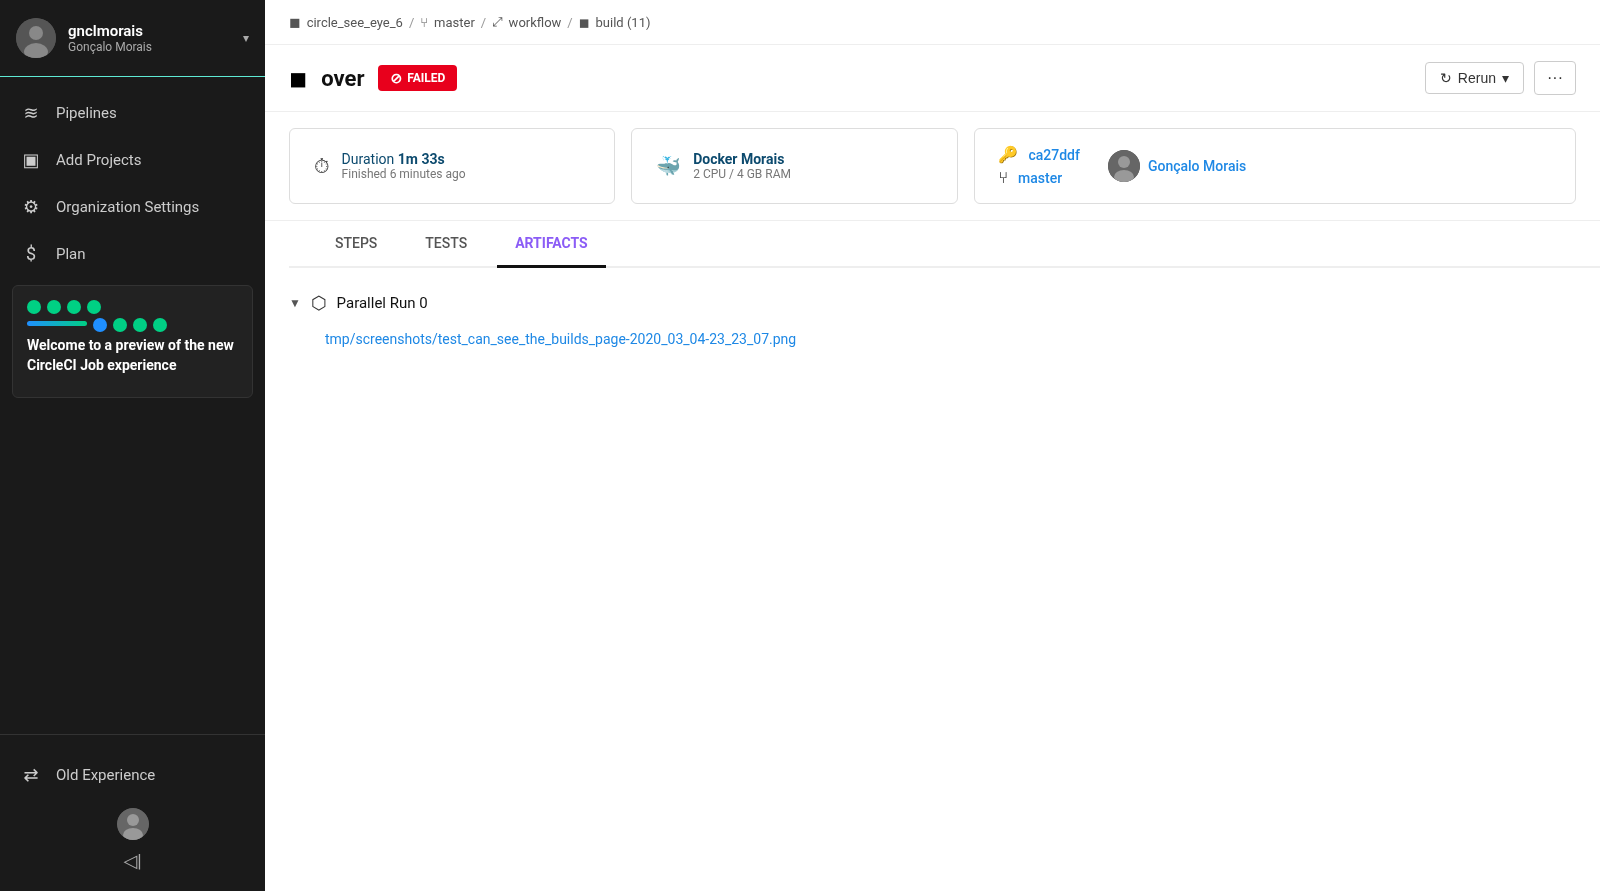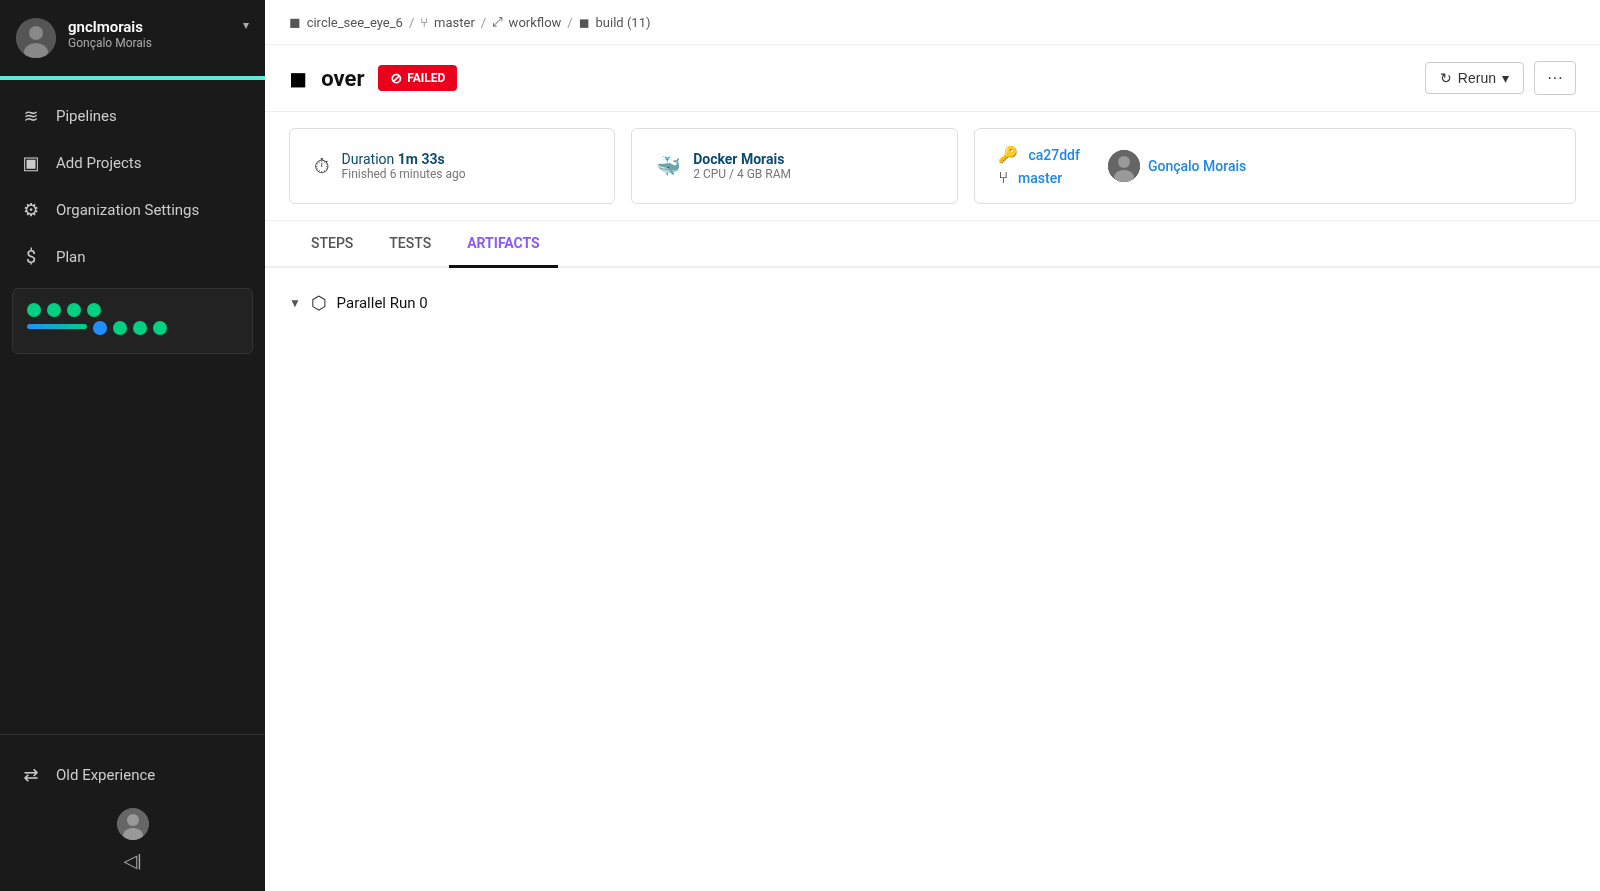--- a/index.html
+++ b/index.html
@@ -11,23 +11,24 @@
       min-width: 265px;
       background: #1a1a1a;
       color: #fff;
       display: flex;
       flex-direction: column;
       height: 100%;
       position: relative;
     }
     .sidebar-user {
       display: flex;
+      align-items: center;
       padding: 18px 16px;
       cursor: pointer;
-      border-bottom: 4px solid #5eead4;
+      border-bottom: 1px solid #5eead4;
     }
     .avatar {
       width: 40px;
       height: 40px;
       border-radius: 50%;
       background: #555;
       overflow: hidden;
       flex-shrink: 0;
       display: flex;
       align-items: center;
@@ -261,21 +262,22 @@
     .info-icon { font-size: 20px; color: #333; }
     .info-link { color: #1e88e5; text-decoration: none; font-size: 14px; font-weight: 500; }
     .info-row { display: flex; align-items: center; gap: 10px; margin-bottom: 4px; }
     .info-row:last-child { margin-bottom: 0; }
 
     
     .tabs {
       display: flex;
       padding: 0 28px;
       border-bottom: 2px solid #eee;
-      gap: 0;
+      gap: 12px;
+      margin-left: 24px;
     }
     .tab {
       padding: 14px 18px;
       font-size: 14px;
       cursor: pointer;
       color: #555;
       border-bottom: 3px solid transparent;
       margin-bottom: -2px;
       font-weight: 500;
     }
@@ -358,20 +360,21 @@
         <div class="dot dot-green"></div>
         <div class="dot dot-green"></div>
       </div>
       <div class="dots-row">
         <div class="pipeline-bar"></div>
         <div class="dot dot-blue"></div>
         <div class="dot dot-green"></div>
         <div class="dot dot-green"></div>
         <div class="dot dot-green"></div>
       </div>
+      <div class="preview-title">Welcome to a preview of the new CircleCI Job experience</div>
     </div>
   </div>
 
   <div class="sidebar-bottom">
     <div class="nav-item">
       <span class="nav-icon">⇄</span>
       <span>Old Experience</span>
     </div>
     <div class="sidebar-footer">
       <div class="avatar-sm">
@@ -471,14 +474,17 @@
     <div class="tab">TESTS</div>
     <div class="tab active">ARTIFACTS</div>
   </div>
 
   <div class="tab-content">
     <div class="parallel-run">
       <span class="collapse-arrow">▼</span>
       <span class="parallel-icon">⬡</span>
       <span class="parallel-label">Parallel Run 0</span>
     </div>
+    <div>
+      <a class="artifact-link" href="#">tmp/screenshots/test_can_see_the_builds_page-2020_03_04-23_23_07.png</a>
+    </div>
   </div>
 </div>
 
 </body></html>

